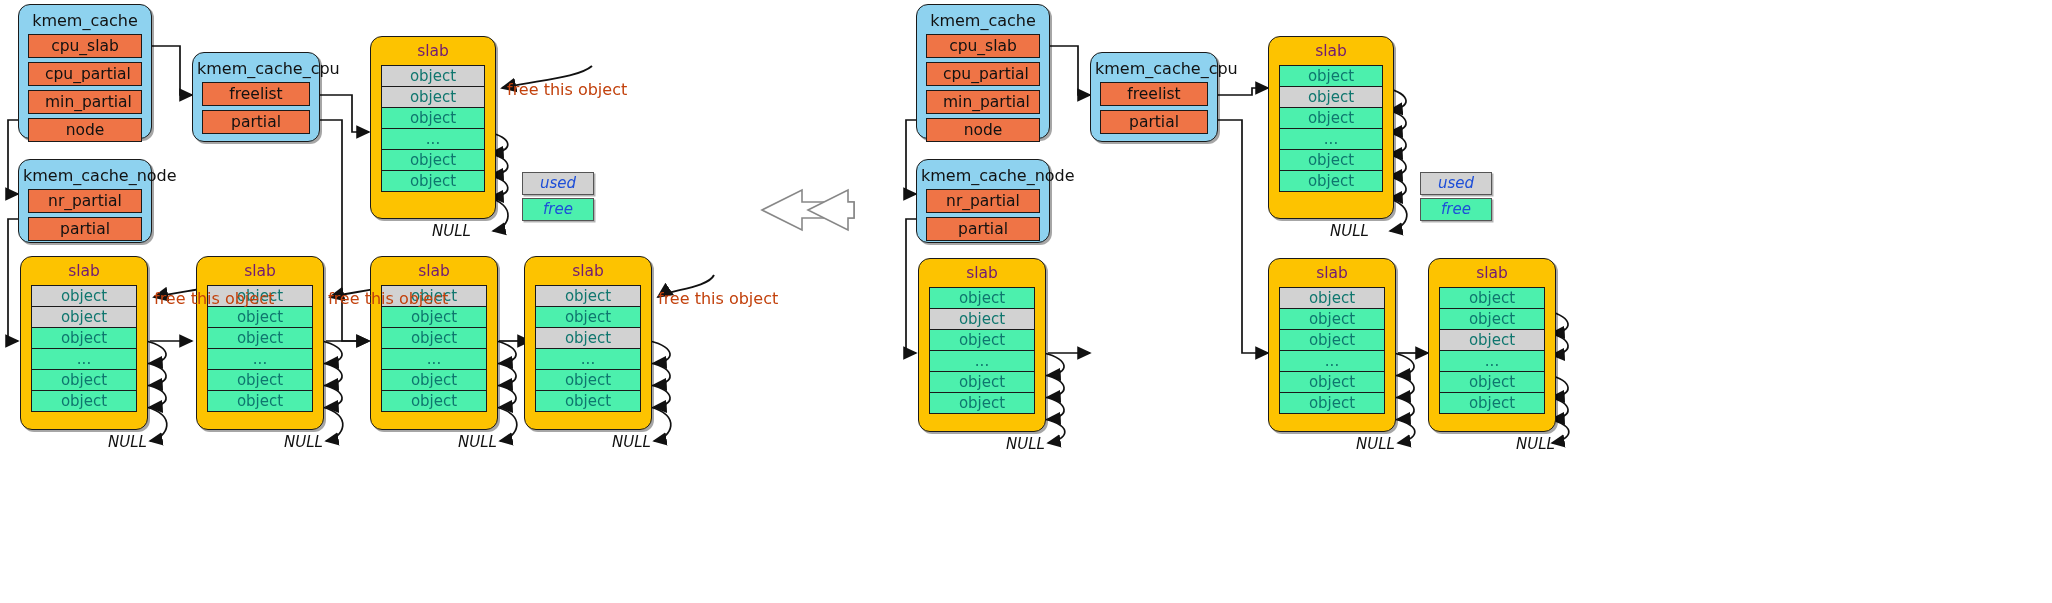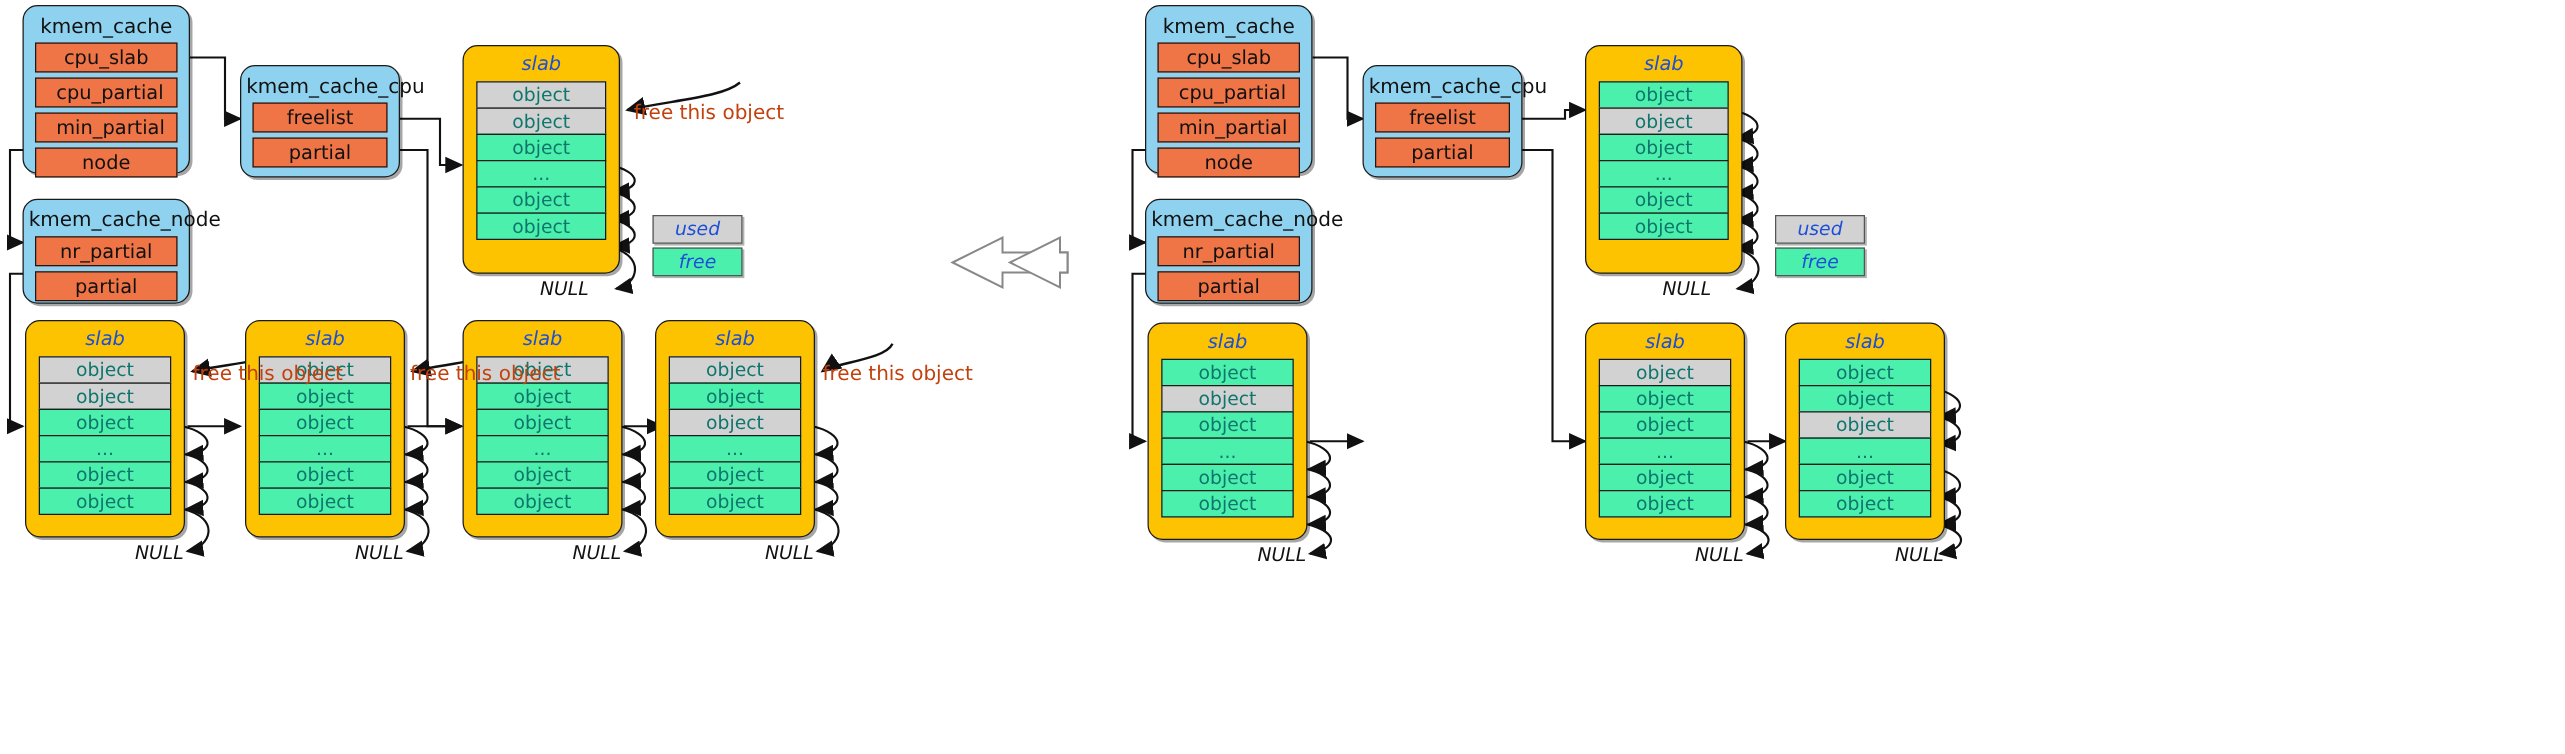--- a/index.html
+++ b/index.html
@@ -27,23 +27,22 @@
     padding:1px 16px;
   }
 
   
   .slab{
     position:absolute;background:#fdc300;border:1.6px solid #1a1a1a;
     border-radius:12px;box-sizing:border-box;
     box-shadow:2px 2px 0 rgba(0,0,0,.35);
   }
   .slab .title{
-    text-align:center;color:#1d4ed8;font-size:15.5px;line-height:19px;
+    text-align:center;color:#701a75;font-size:15.5px;line-height:19px;
     padding:5px 4px 4px 4px;
-    font-style:italic;
   }
   .obj{
     border:1.2px solid #1a1a1a;text-align:center;color:#0f766e;
     font-size:15px;line-height:20px;height:20px;
     margin:0 10px -1px 10px;box-sizing:content-box;padding:0;
   }
   .obj.used{background:#d2d2d2;}
   .obj.free{background:#4cf0ad;}
 
   

